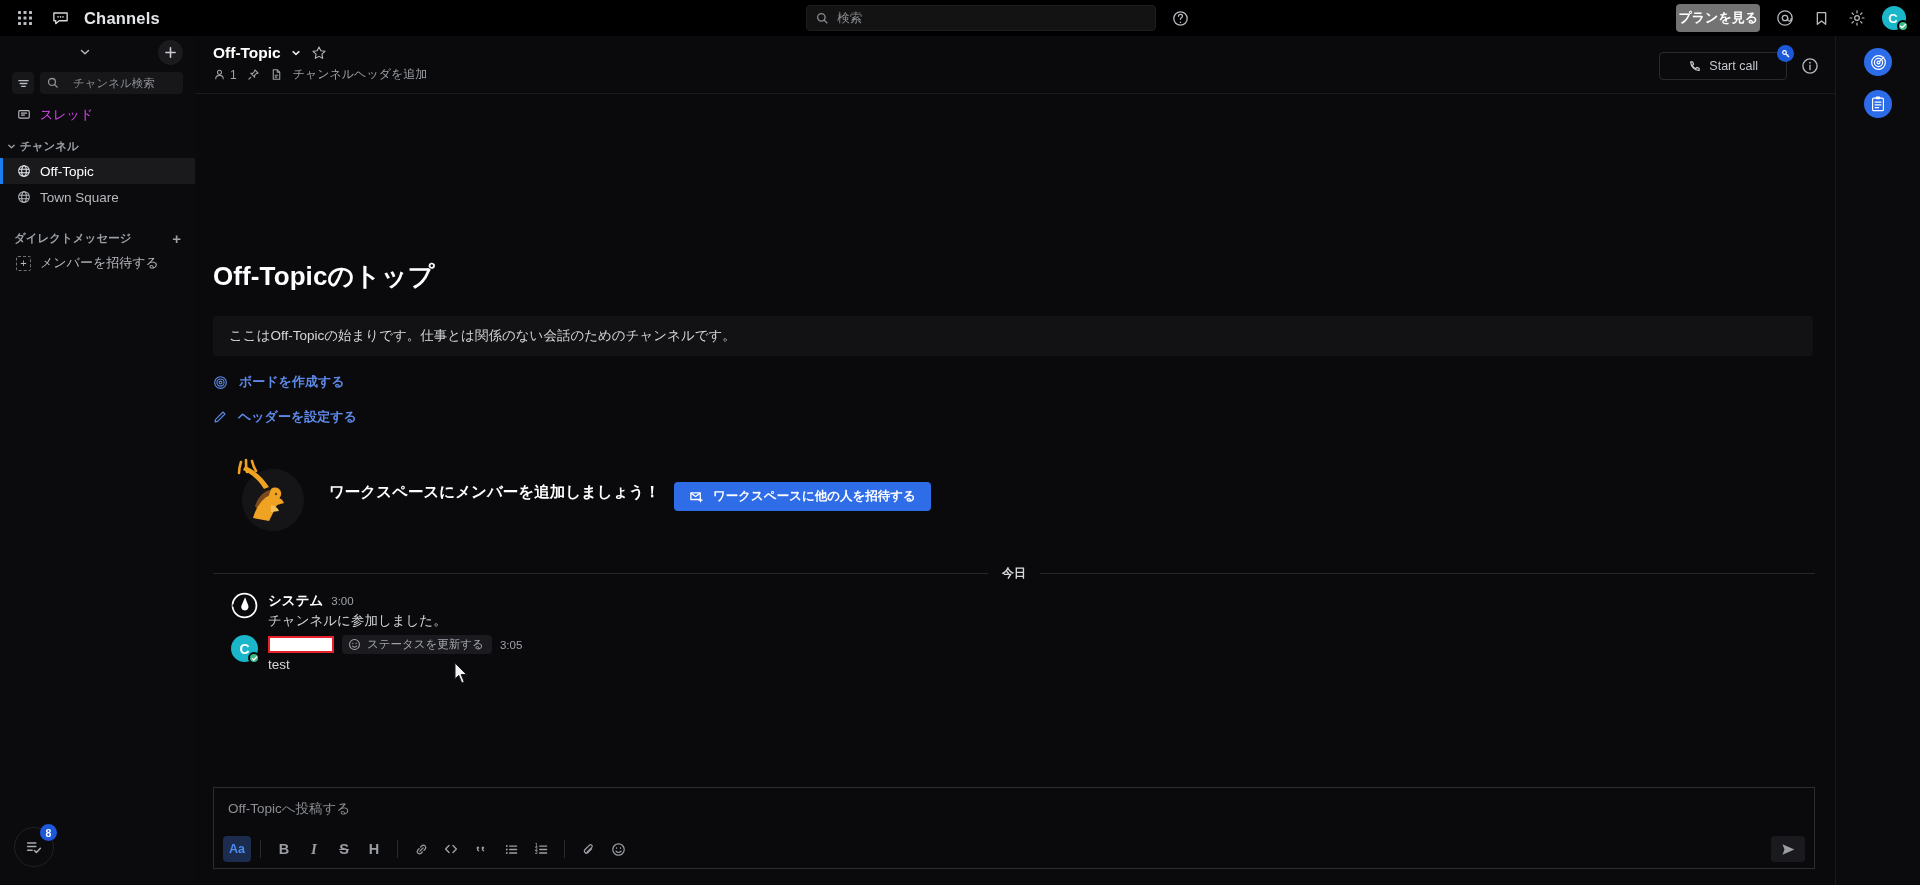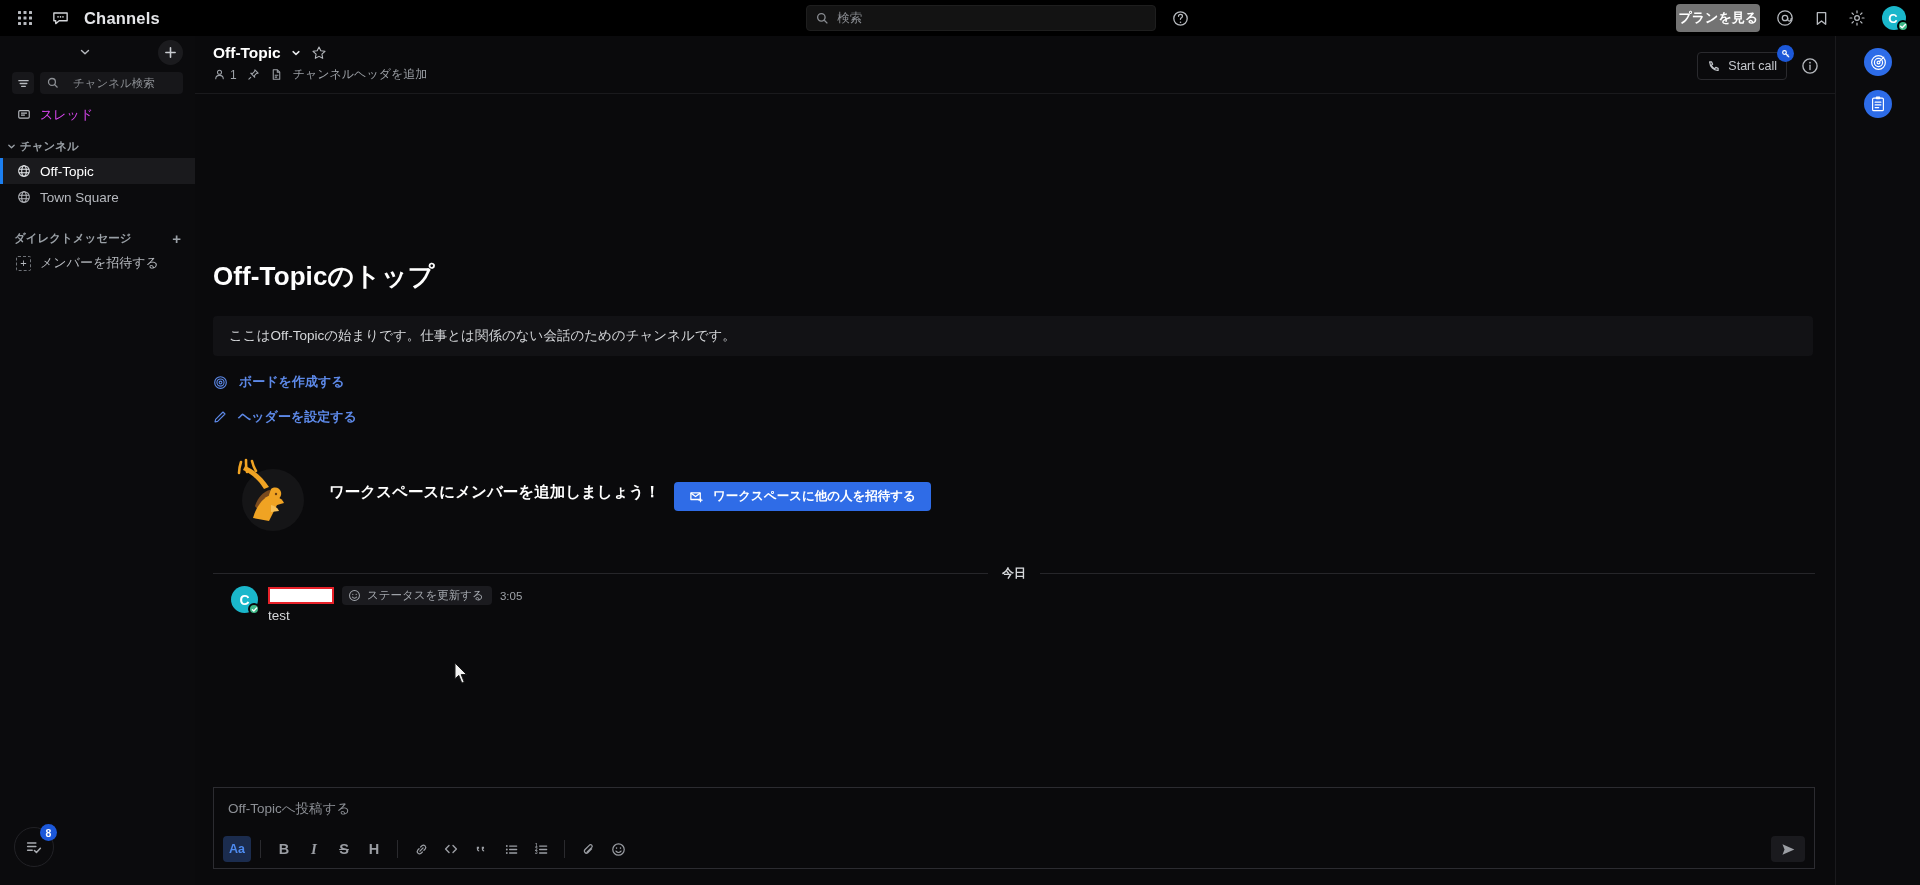--- a/index.html
+++ b/index.html
@@ -134,21 +134,21 @@
   #ch-title-chev { cursor: pointer; display:flex; }
   #fav-star { cursor: pointer; display:flex; }
   #ch-sub-row { display: flex; align-items: center; gap: 10px; }
   .ch-sub-item { display: flex; align-items: center; gap: 4px; cursor: pointer; color: #9ea2a8; font-size: 12px; }
   #ch-header-placeholder { color: #9ea2a8; font-size: 12px; cursor: pointer; }
 
   #ch-right { display: flex; align-items: center; gap: 12px; padding-top: 8px; }
   #start-call-wrap { position: relative; }
   #start-call-btn {
     background: transparent; border: 1px solid #2a2a2e; border-radius: 4px;
-    height: 28px; padding: 0 9px; display: flex; align-items: center; gap: 7px;
+    height: 28px; padding: 0 28px; display: flex; align-items: center; gap: 7px;
     color: #c5c8cd; font-size: 12.5px; cursor: pointer; font-family: inherit;
   }
   #start-call-badge {
     position: absolute; right: -7px; top: -7px; width: 17px; height: 17px;
     border-radius: 50%; background: #1c58d9;
     display: flex; align-items: center; justify-content: center;
   }
   #info-btn { width: 22px; height: 22px; display:flex; align-items:center; justify-content:center; cursor:pointer; }
 
   
@@ -527,20 +527,36 @@
           </button>
         </div>
       </div>
 
       <div id="date-divider">
         <span class="line"></span>
         <span class="lbl">今日</span>
         <span class="line"></span>
       </div>
 
+      <div class="post" style="padding-top:10px;">
+        <div class="post-avatar">
+          <svg width="27" height="27" viewBox="0 0 28 28">
+            <circle cx="14" cy="14" r="12.4" fill="none" stroke="#ffffff" stroke-width="1.8"></circle>
+            <path d="M14.6 5.4l3.2 8.4c1 2.7-.6 5.4-3.4 5.4-2.6 0-4.4-2.3-3.6-4.9z" fill="#ffffff"></path>
+            <path d="M1.6 14h5" stroke="#0a0a0c" stroke-width="2.6"></path>
+          </svg>
+        </div>
+        <div class="post-body">
+          <div class="post-head">
+            <span class="post-author">システム</span>
+            <span class="post-time">3:00</span>
+          </div>
+          <div class="post-text">チャンネルに参加しました。</div>
+        </div>
+      </div>
 
       <div class="post" style="padding-top:4px;">
         <div class="post-avatar">
           <div style="width:27px;height:27px;border-radius:50%;background:#1ab7cb;color:#fff;font-size:14px;font-weight:600;display:flex;align-items:center;justify-content:center;">C</div>
           <div style="position:absolute;right:-2px;bottom:-2px;width:12px;height:12px;border-radius:50%;background:#3db887;border:2px solid #0a0a0c;display:flex;align-items:center;justify-content:center;">
             <svg width="7" height="7" viewBox="0 0 10 10" fill="none" stroke="#ffffff" stroke-width="2">
               <path d="M2 5.2l2 2 4-4.2" stroke-linecap="round" stroke-linejoin="round"></path>
             </svg>
           </div>
         </div>

